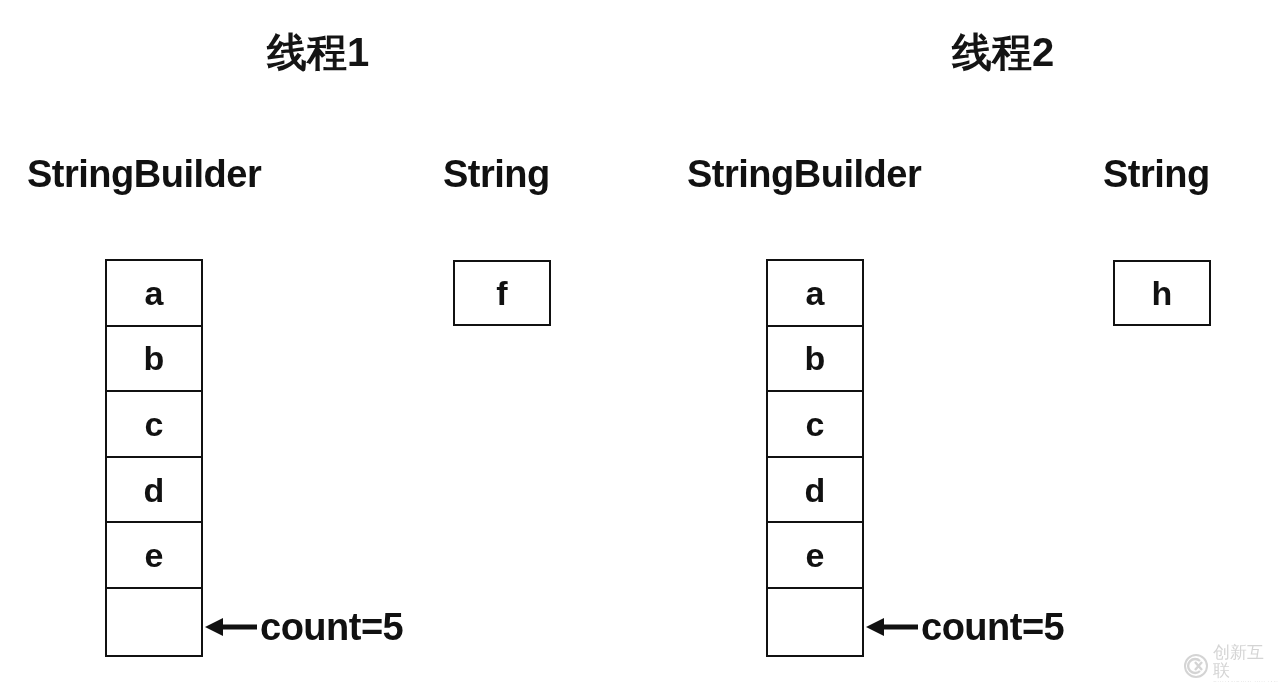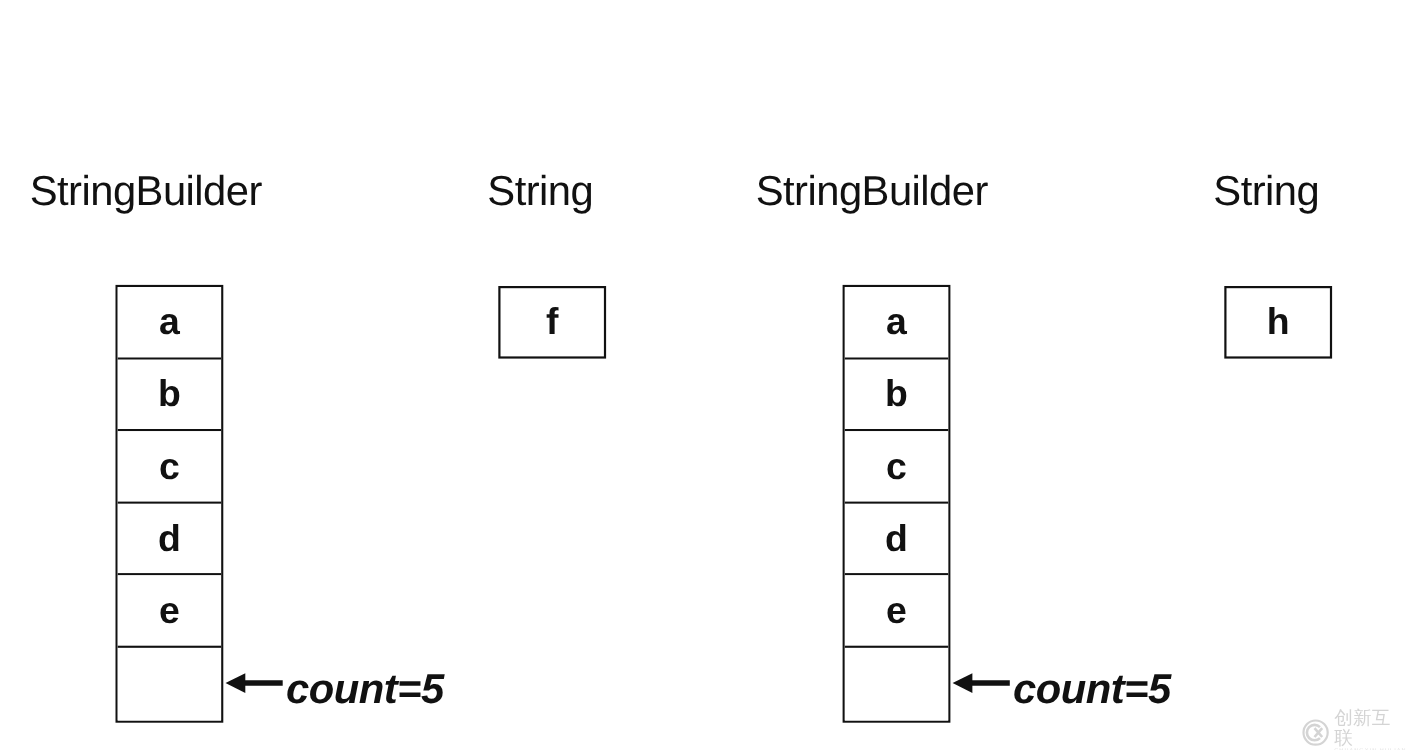--- a/index.html
+++ b/index.html
@@ -29,21 +29,21 @@
     color: #141414;
     text-align: center;
     white-space: nowrap;
     letter-spacing: 0px;
   }
 
   
   .type-label {
     position: absolute;
     font-size: 38px;
-    font-weight: 400;
+    font-weight: 700;
     line-height: 44px;
     color: #111111;
     white-space: nowrap;
     letter-spacing: -0.5px;
   }
 
   
   .sb-column {
     position: absolute;
     width: 98px;
@@ -88,23 +88,22 @@
     font-weight: 700;
     color: #111111;
     line-height: 1;
     display: block;
   }
 
   
   .count-annotation {
     position: absolute;
     display: flex;
-    align-items: flex-start;
+    align-items: center;
     white-space: nowrap;
-    font-style: italic;
   }
   .count-arrow {
     display: block;
     width: 56px;
     height: 26px;
     flex: 0 0 auto;
   }
   .count-text {
     font-size: 38px;
     font-weight: 700;
@@ -145,20 +144,21 @@
     color: #b5b5b5;
     line-height: 7px;
     letter-spacing: 1px;
   }
 </style>
 </head>
 <body>
 
 <div id="canvas">
 
+  <div class="thread-title" style="left:218px; top:28px; width:200px;">线程1</div>
 
   <div class="type-label" style="left:27px; top:152px;">StringBuilder</div>
 
   <div class="type-label" style="left:443px; top:152px;">String</div>
 
   <div class="sb-column" style="left:105px; top:259px;">
     <div class="sb-cell">
       <span>a</span>
     </div>
     <div class="sb-cell">
@@ -183,20 +183,21 @@
   </div>
 
   <div class="count-annotation" style="left:203px; top:608px;">
     <svg class="count-arrow" viewBox="0 0 56 26">
       <line x1="54" y1="13" x2="16" y2="13" stroke="#111111" stroke-width="5"></line>
       <polygon points="2,13 20,4 20,22" fill="#111111"></polygon>
     </svg>
     <span class="count-text">count=5</span>
   </div>
 
+  <div class="thread-title" style="left:903px; top:28px; width:200px;">线程2</div>
 
   <div class="type-label" style="left:687px; top:152px;">StringBuilder</div>
 
   <div class="type-label" style="left:1103px; top:152px;">String</div>
 
   <div class="sb-column" style="left:766px; top:259px;">
     <div class="sb-cell">
       <span>a</span>
     </div>
     <div class="sb-cell">

